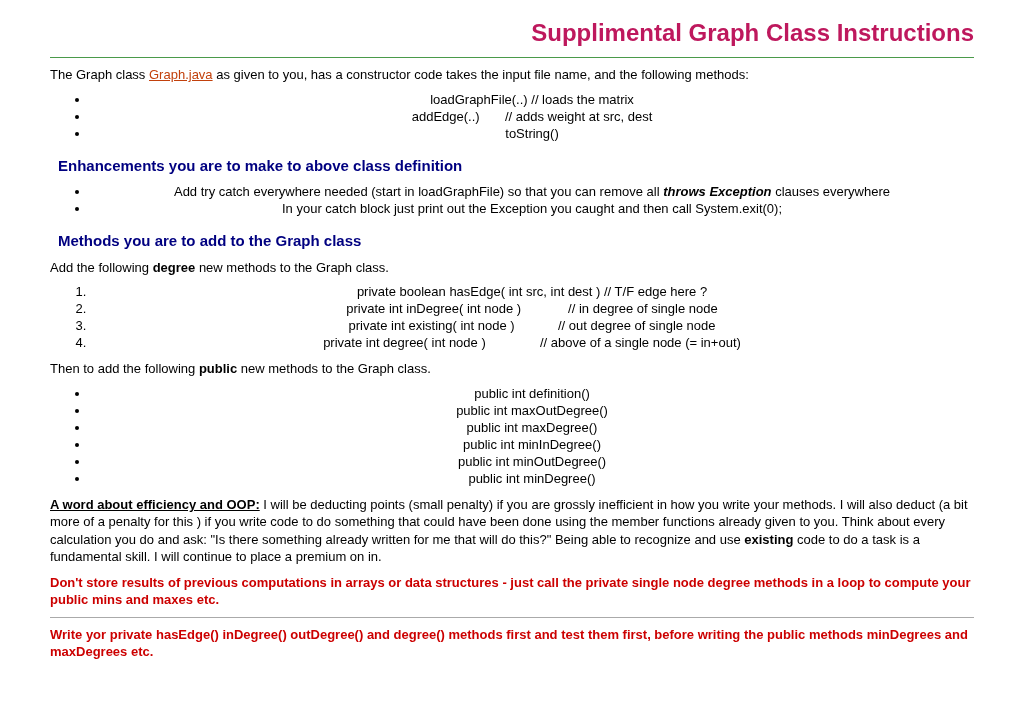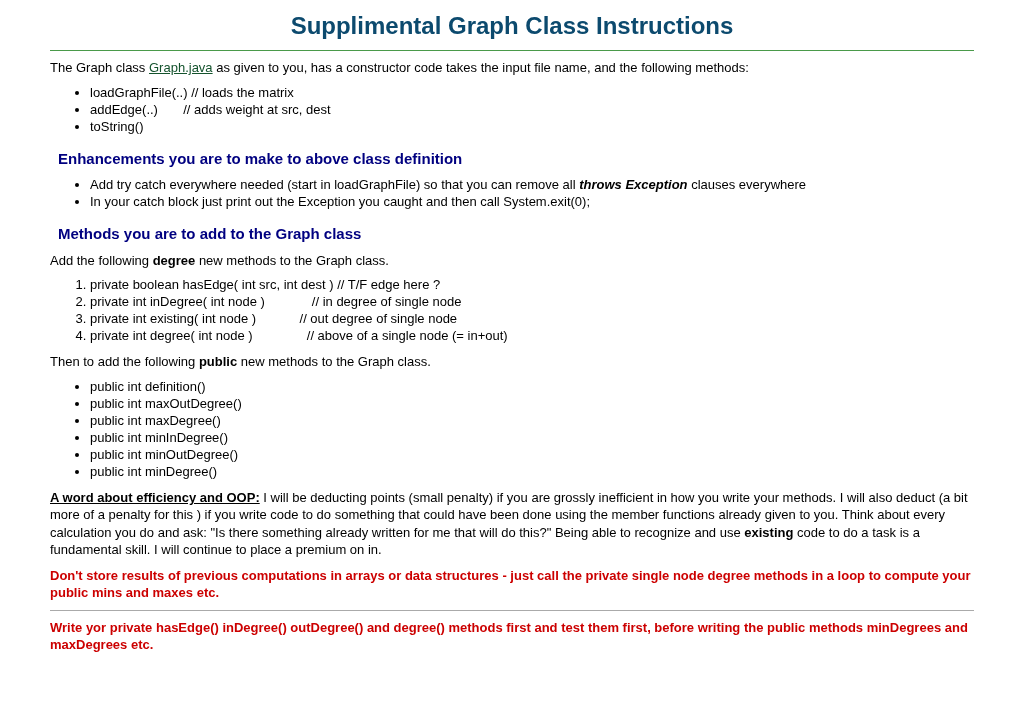--- a/index.html
+++ b/index.html
@@ -5,47 +5,48 @@
     body {
       font-family: Arial, Helvetica, sans-serif;
       font-size: 13px;
       color: #000;
       margin: 0;
       padding: 12px 50px;
       width: 1024px;
       box-sizing: border-box;
     }
     h1 {
-      color: #0c4a6e;
-      text-align: center;
+      color: #be185d;
+      text-align: right;
       font-size: 24px;
       font-weight: bold;
-      margin: 0 0 10px 0;
+      margin: 7px 0 10px 0;
     }
     hr {
       border: none;
       border-top: 1px solid #4a9a4a;
       margin: 8px 0;
     }
     hr.gray {
       border-top: 1px solid #aaa;
     }
     a {
-      color: #14532d;
+      color: #c2410c;
       text-decoration: underline;
     }
     h3 {
       color: #000080;
       font-size: 15px;
       font-weight: bold;
       margin: 16px 0 10px 8px;
     }
     ul, ol {
       margin: 6px 0 10px 0;
       padding-left: 40px;
+      text-align: center;
     }
     li {
       margin: 2px 0;
       font-family: Arial, Helvetica, sans-serif;
     }
     .mono-list li {
       white-space: pre;
     }
     p {
       margin: 8px 0;

